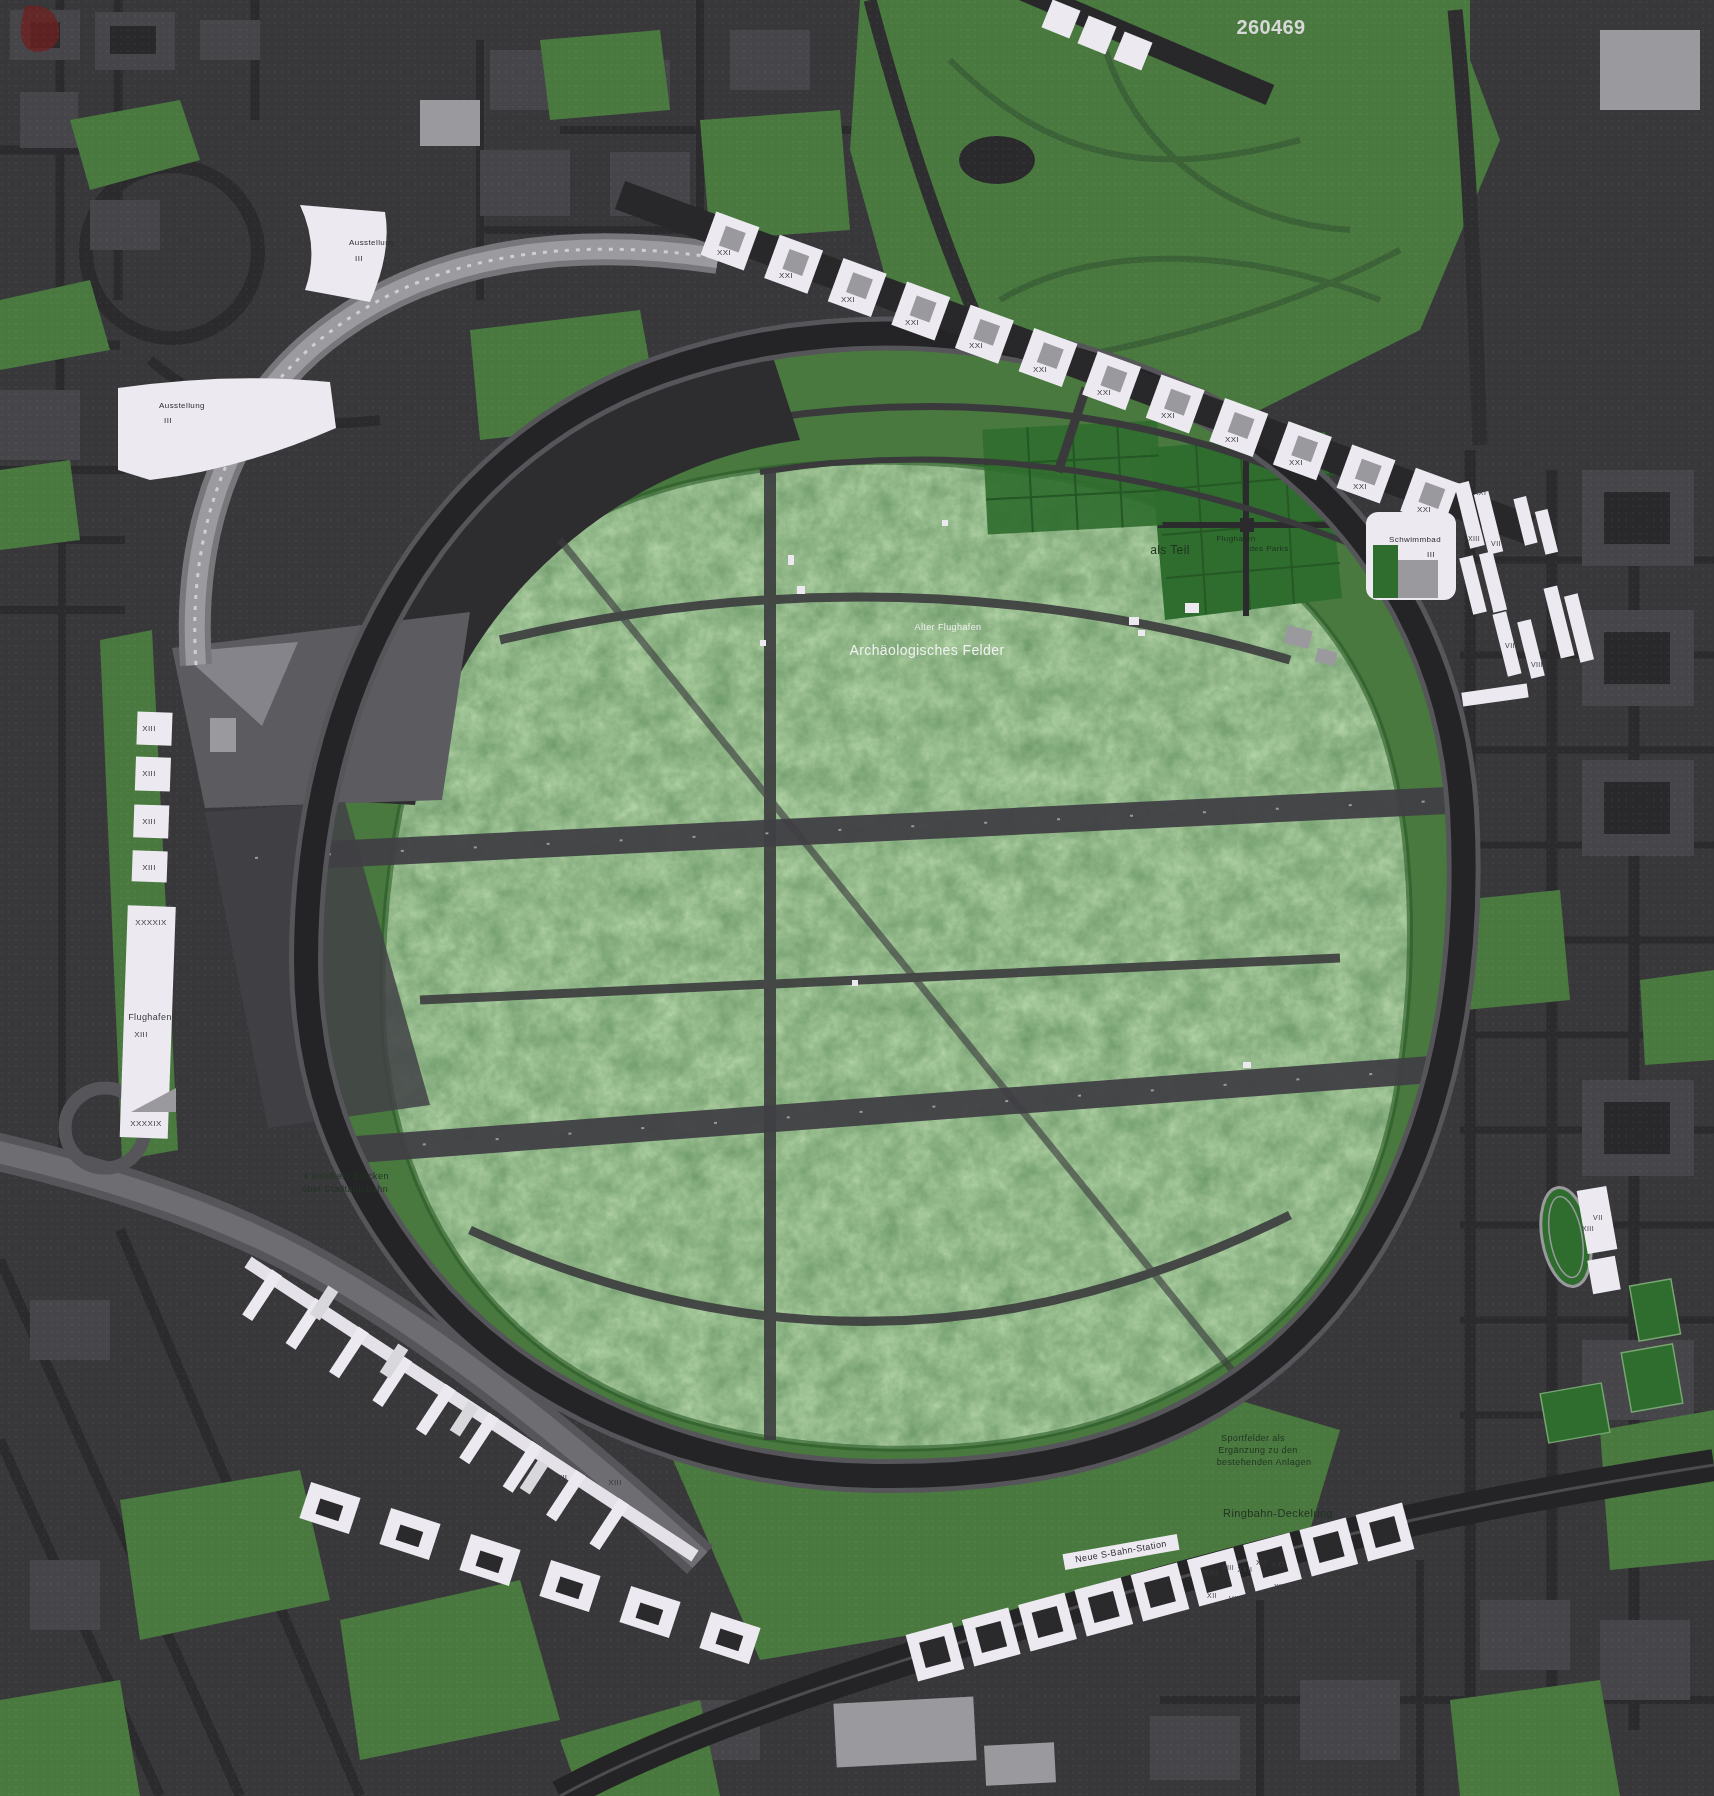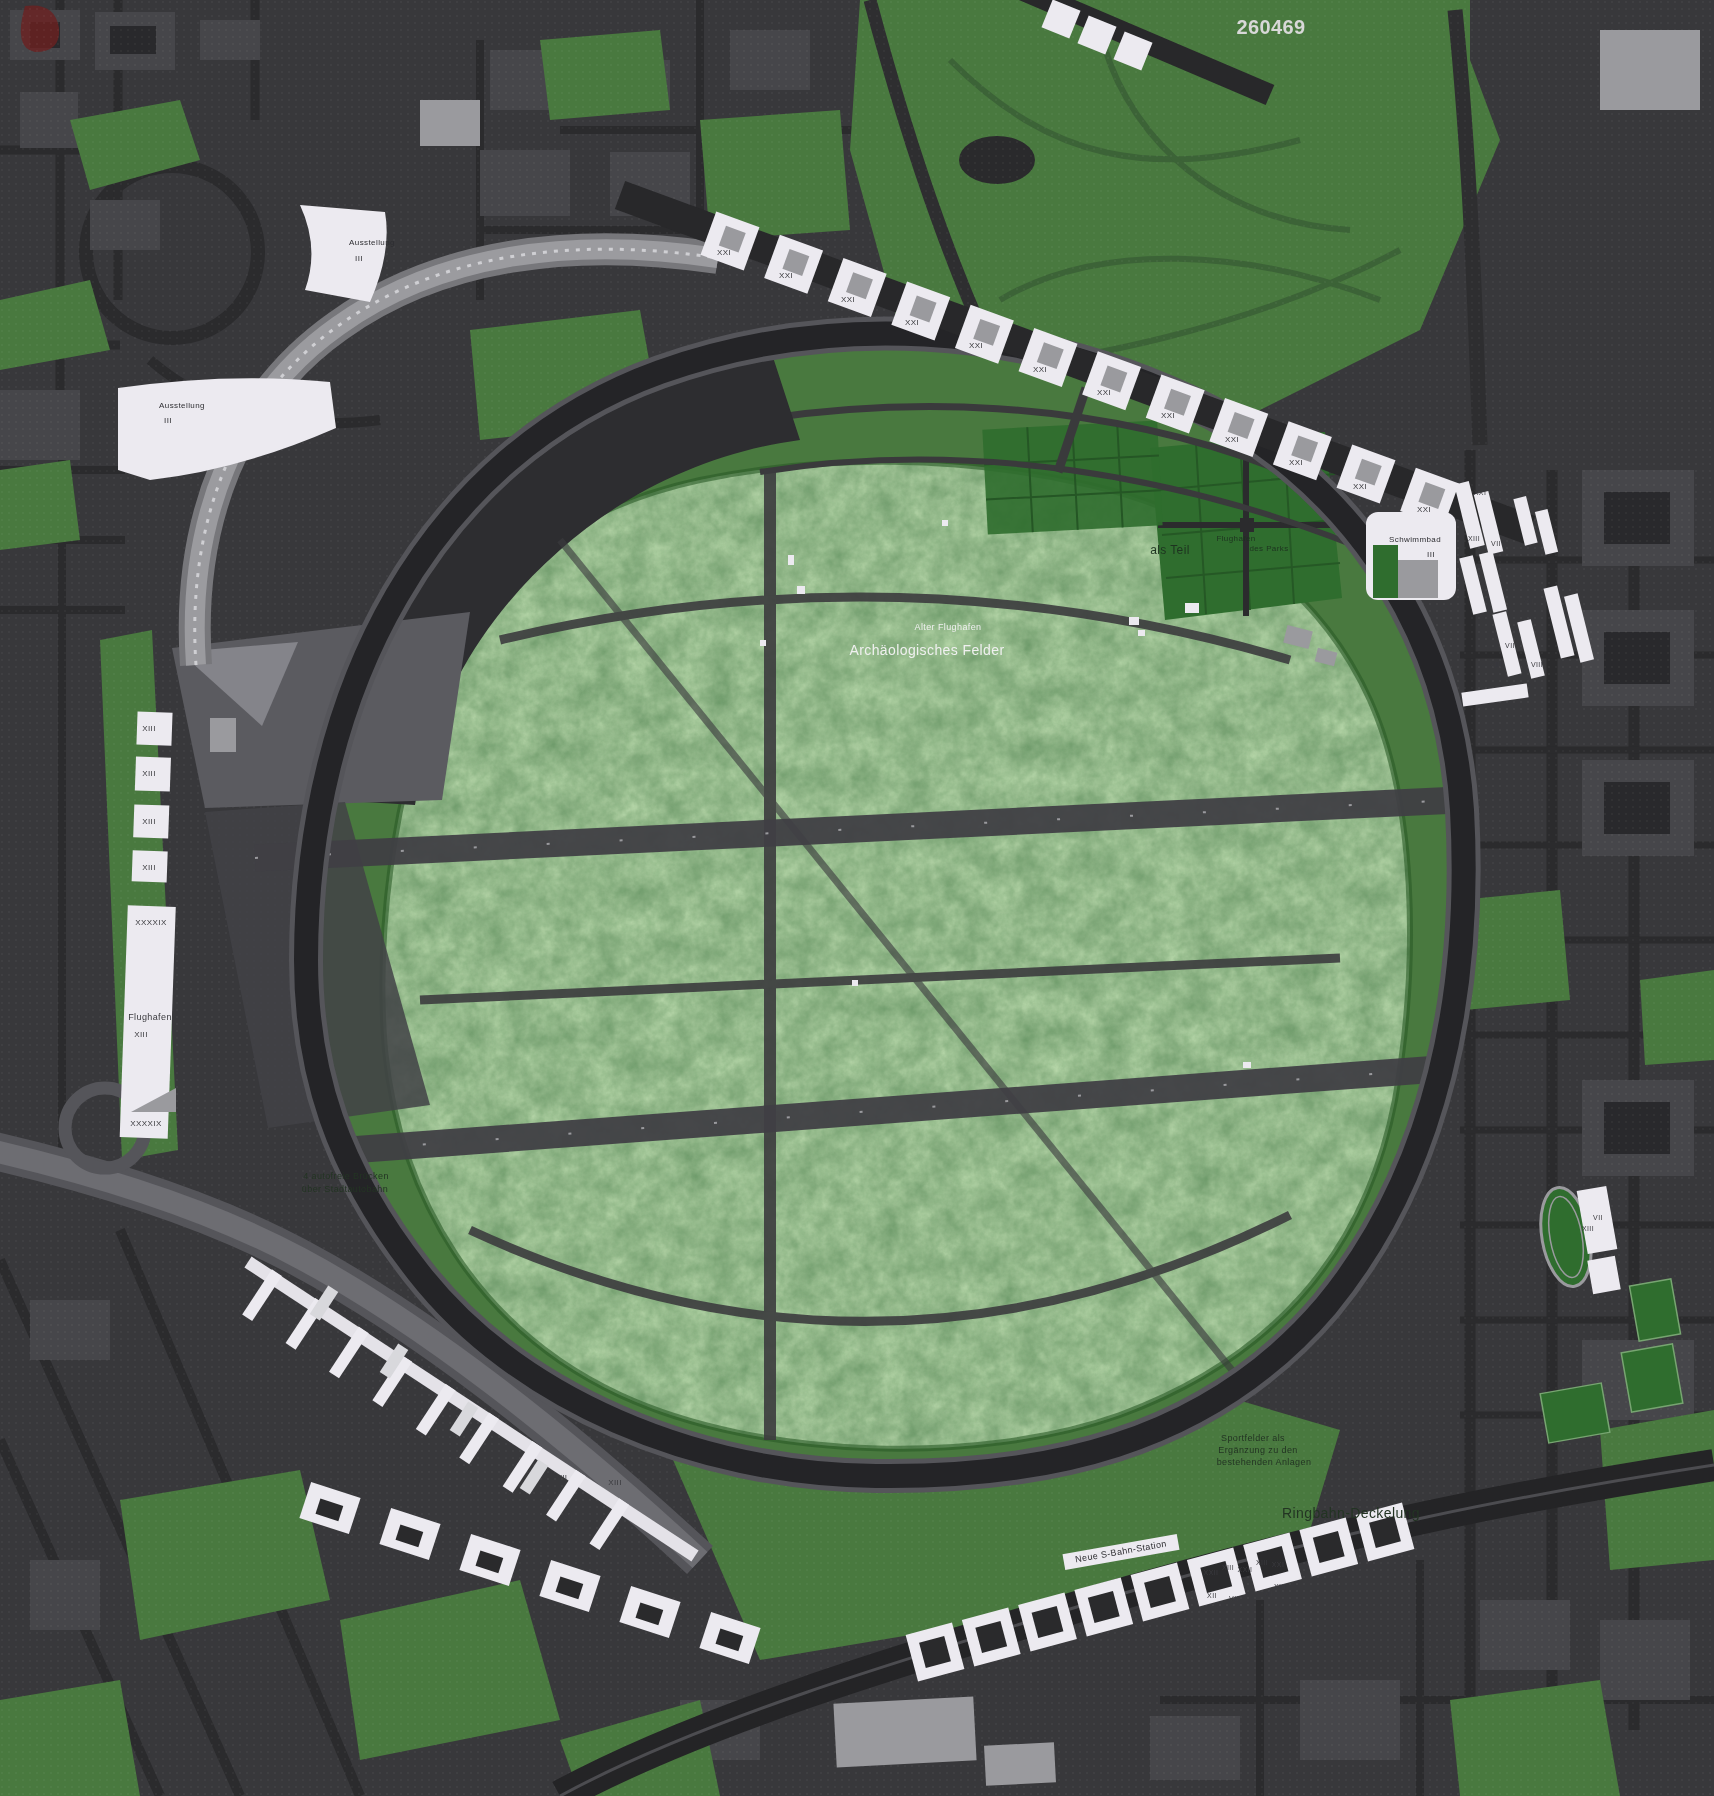--- a/index.html
+++ b/index.html
@@ -409,19 +409,19 @@
       <div class="lbl" style="left: 1245px; top: 1569px; font-size: 7px; color: rgb(58, 58, 62); transform: translate(-50%, -50%);">XXII</div>
       <div class="lbl" style="left: 1262px; top: 1562px; font-size: 7px; color: rgb(58, 58, 62); transform: translate(-50%, -50%);">XIII</div>
       <div class="lbl" style="left: 1278px; top: 1564px; font-size: 7px; color: rgb(58, 58, 62); transform: translate(-50%, -50%);">XXI</div>
       <div class="lbl" style="left: 1280px; top: 1586px; font-size: 7px; color: rgb(58, 58, 62); transform: translate(-50%, -50%);">XIII</div>
       <div class="lbl" style="left: 1212px; top: 1595px; font-size: 7px; color: rgb(58, 58, 62); transform: translate(-50%, -50%);">XII</div>
       <div class="lbl" style="left: 1234px; top: 1598px; font-size: 7px; color: rgb(58, 58, 62); transform: translate(-50%, -50%);">VII</div>
       <div class="lbl" style="left: 1268px; top: 1593px; font-size: 7px; color: rgb(58, 58, 62); transform: translate(-50%, -50%);">VII</div>
       <div class="lbl" style="left: 1253px; top: 1438px; font-size: 9px; color: rgb(35, 52, 35); transform: translate(-50%, -50%);">Sportfelder als</div>
       <div class="lbl" style="left: 1258px; top: 1450px; font-size: 9px; color: rgb(35, 52, 35); transform: translate(-50%, -50%);">Ergänzung zu den</div>
       <div class="lbl" style="left: 1264px; top: 1462px; font-size: 9px; color: rgb(35, 52, 35); transform: translate(-50%, -50%); text-align: center;">bestehenden Anlagen</div>
-      <div class="lbl" style="left: 1351px; top: 1513px; font-size: 14px; color: rgb(35, 52, 35); transform: translate(-50%, -50%);">Ringbahn-Deckelung</div>
+      <div class="lbl" style="left: 1278px; top: 1513px; font-size: 11px; color: rgb(35, 52, 35); transform: translate(-50%, -50%);">Ringbahn-Deckelung</div>
       <div class="lbl" style="left: 346px; top: 1176px; font-size: 9px; color: rgb(35, 52, 35); transform: translate(-50%, -50%);">4 autofreie Brücken</div>
       <div class="lbl" style="left: 345px; top: 1189px; font-size: 9px; color: rgb(35, 52, 35); transform: translate(-50%, -50%);">über Stadtautobahn</div>
       <div class="lbl" style="left: 1598px; top: 1217px; font-size: 7px; color: rgb(58, 58, 62); transform: translate(-50%, -50%);">VII</div>
       <div class="lbl" style="left: 1588px; top: 1228px; font-size: 7px; color: rgb(58, 58, 62); transform: translate(-50%, -50%);">XIII</div>
     </div>
 </div>
 
 </body></html>

